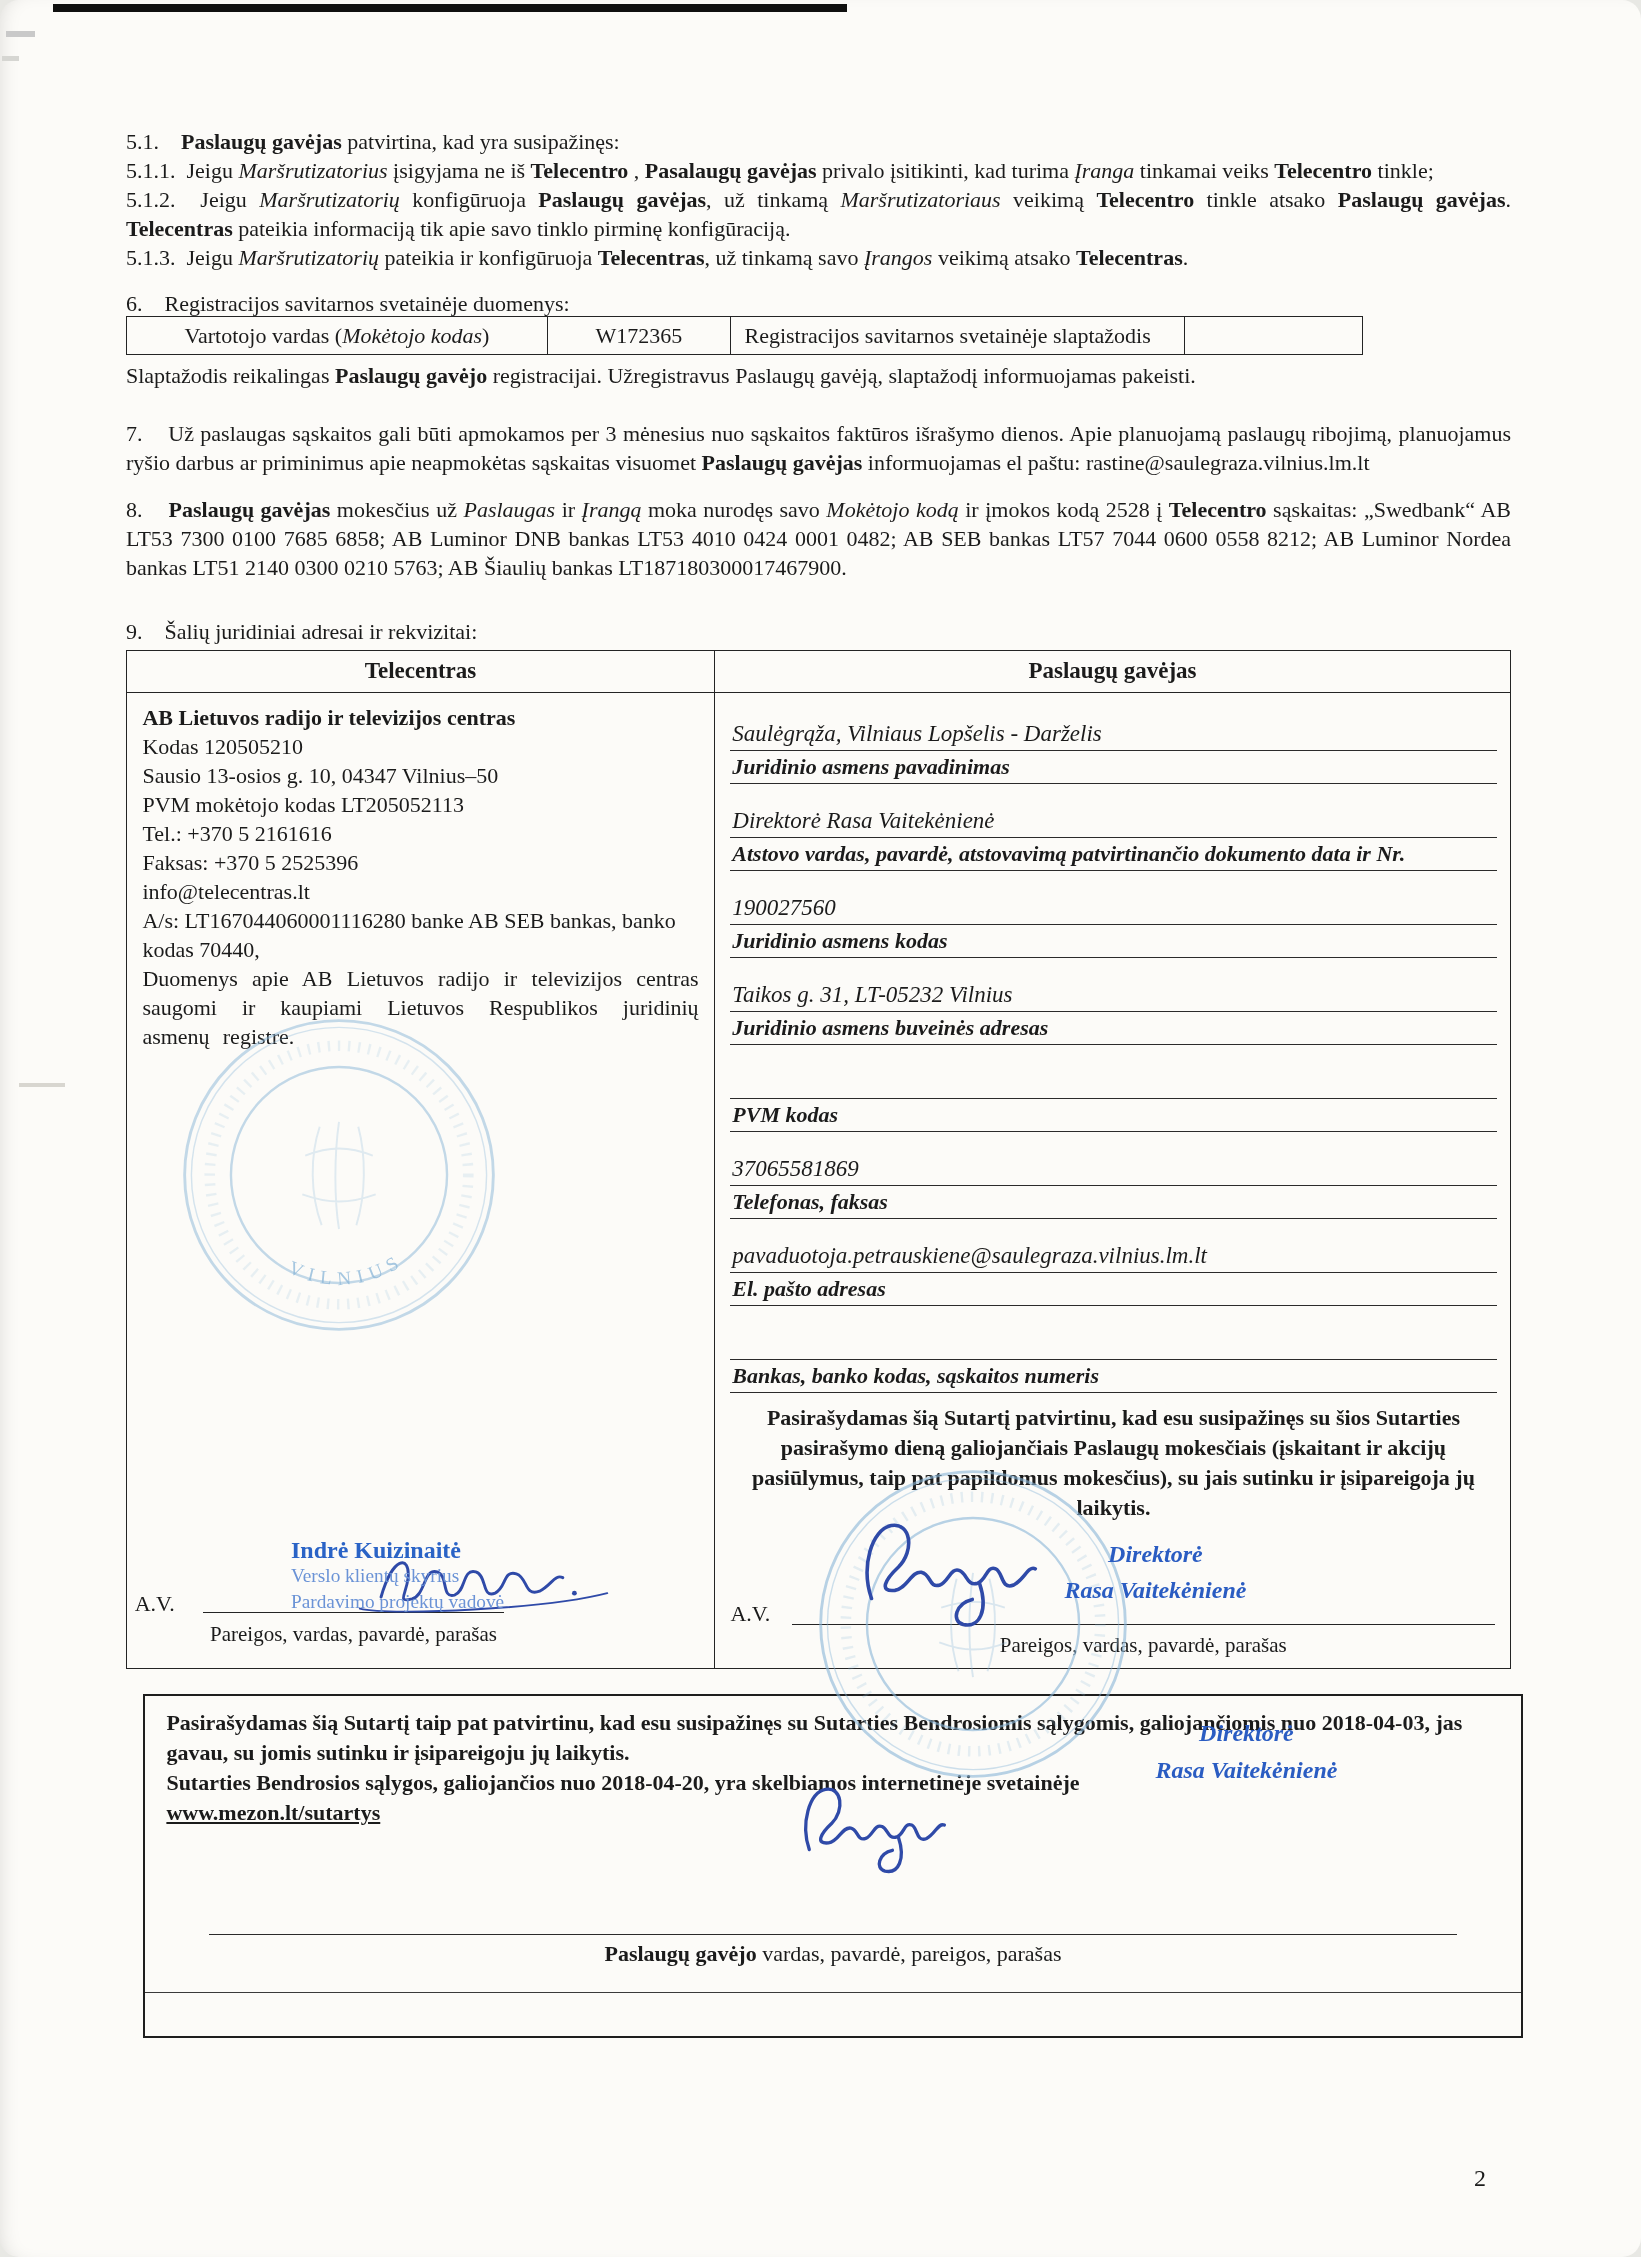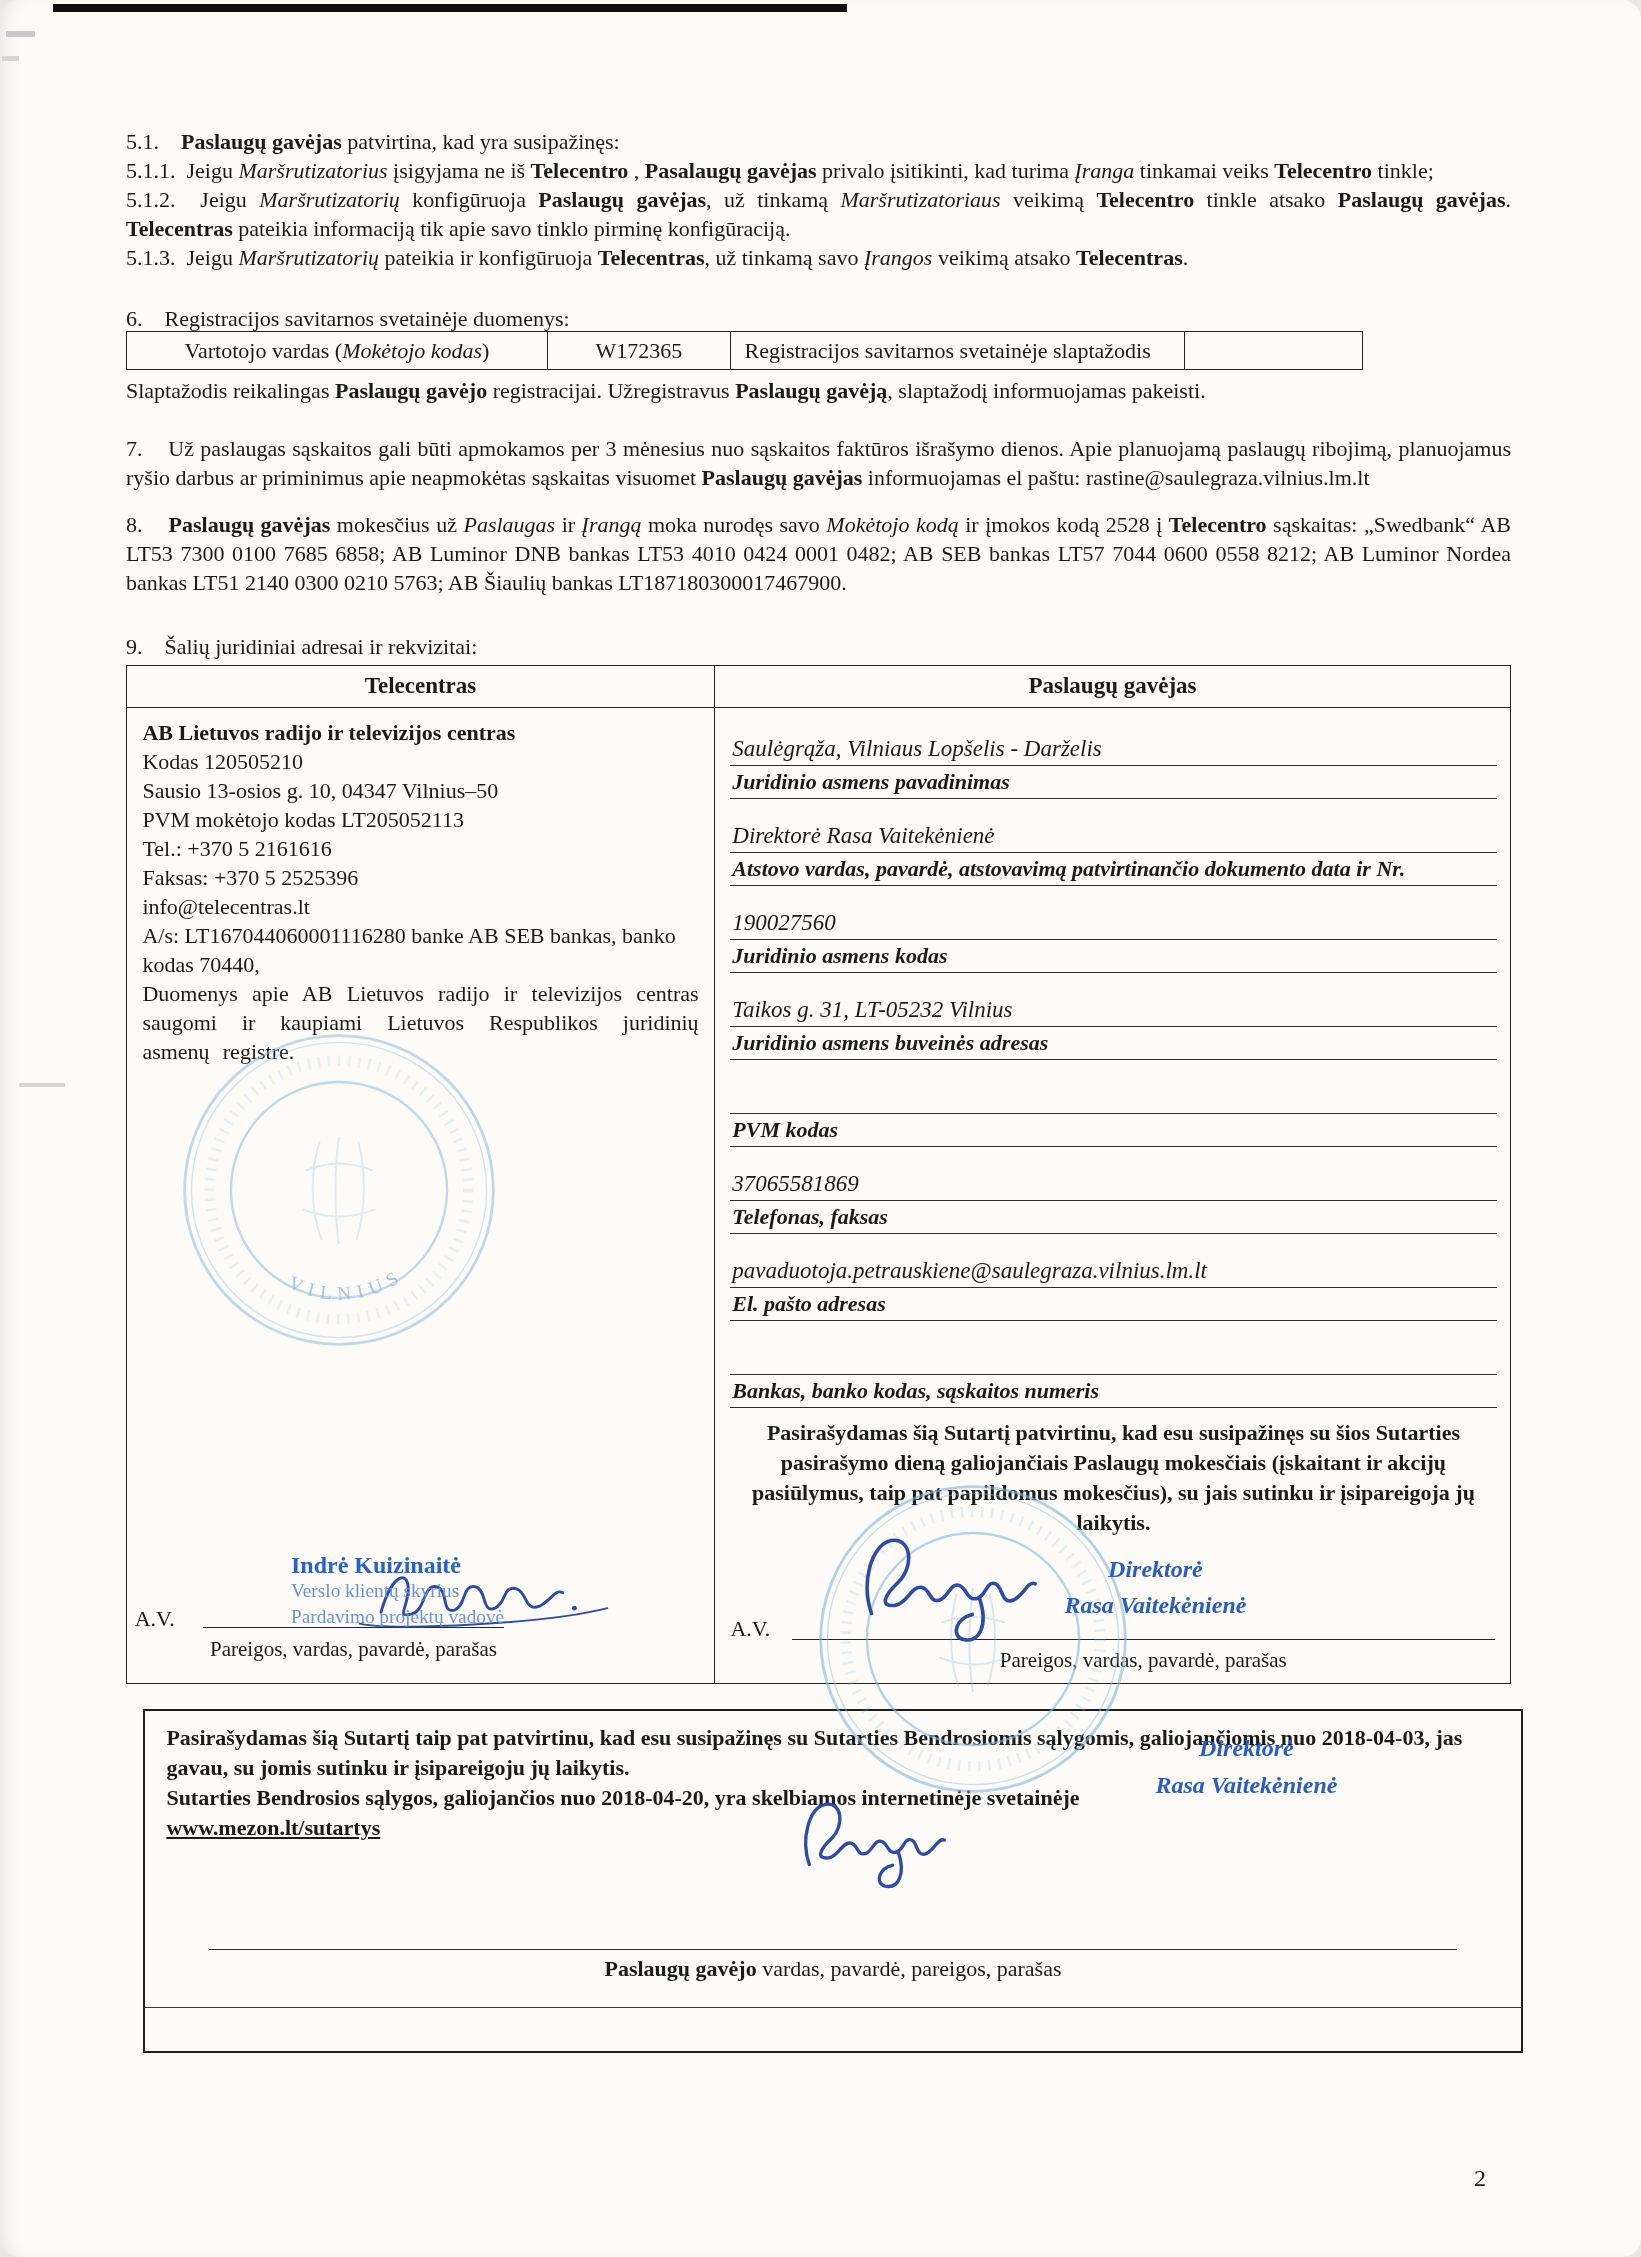--- a/index.html
+++ b/index.html
@@ -9,21 +9,21 @@
     overflow:hidden;box-shadow:inset 11.6px 0 21px -13.5px rgba(0,0,0,.15);border-radius:19px;}
   .artifact-topbar{position:absolute;left:53px;top:3.9px;width:794px;height:7.7px;background:#101010;}
   .artifact-tick{position:absolute;left:5.8px;top:31px;width:29px;height:5.8px;background:#c9c9c9;}
   .artifact-tick2{position:absolute;left:1.9px;top:56px;width:17.4px;height:4.8px;background:#d6d6d2;}
   .artifact-dash{position:absolute;left:19.3px;top:1083px;width:46px;height:3.9px;background:#d8d6d0;}
 
   .content{position:absolute;left:126px;top:127px;width:1385px;}
   p.body{line-height:29px;}
   .jp{text-align:justify;}
   .sec-heading{line-height:29px;}
-  #sec6-heading{margin-top:32px;}
+  #sec6-heading{margin-top:17px;}
   #sec9-heading{margin-top:35px;}
   .mt7{margin-top:29px;}
   .mt8{margin-top:18px;}
   .noteline{margin-top:5.8px;}
 
   .t6{display:flex;width:1237px;border:1.9px solid #242424;height:39px;margin-top:-1.9px;}
   .t6c{border-right:1.9px solid #242424;display:flex;align-items:center;height:100%;}
   .t6 .c1{width:421px;justify-content:center;}
   .t6 .c2{width:183px;justify-content:center;}
   .t6 .c3{width:454px;padding-left:13.5px;}
@@ -89,21 +89,21 @@
     <div class="t6">
       <div class="t6c c1">
           <span>Vartotojo vardas (</span>
           <span style="font-style: italic;">Mokėtojo kodas</span>
           <span>)</span>
         </div>
       <div class="t6c c2">W172365</div>
       <div class="t6c c3">Registracijos savitarnos svetainėje slaptažodis</div>
       <div class="t6c c4"></div>
     </div>
-    <p class="body jp noteline"><span>Slaptažodis reikalingas </span><span style="font-weight: bold;">Paslaugų gavėjo</span><span> registracijai. Užregistravus </span><span style="font-weight: bold;">Paslaugų gavėją</span><span>, slaptažodį informuojamas pakeisti.</span></p>
+    <p class="body jp noteline"><span>Slaptažodis reikalingas </span><span style="font-weight: bold;">Paslaugų gavėjo</span><span> registracijai. Užregistravus </span><span style="font-weight: normal;">Paslaugų gavėją</span><span>, slaptažodį informuojamas pakeisti.</span></p>
 
     <p class="body jp mt7"><span>7.&nbsp;&nbsp;&nbsp;&nbsp;Už paslaugas sąskaitos gali būti apmokamos per 3 mėnesius nuo sąskaitos faktūros išrašymo dienos. Apie planuojamą paslaugų ribojimą, planuojamus ryšio darbus ar priminimus apie neapmokėtas sąskaitas visuomet </span><span style="font-weight: bold;">Paslaugų gavėjas</span><span> informuojamas el paštu: rastine@saulegraza.vilnius.lm.lt</span></p>
     <p class="body jp mt8"><span>8.&nbsp;&nbsp;&nbsp;&nbsp;</span><span style="font-weight: bold;">Paslaugų gavėjas</span><span> mokesčius už </span><span style="font-style: italic;">Paslaugas</span><span> ir </span><span style="font-style: italic;">Įrangą</span><span> moka nurodęs savo </span><span style="font-style: italic;">Mokėtojo kodą</span><span> ir įmokos kodą 2528 į </span><span style="font-weight: bold;">Telecentro</span><span> sąskaitas: „Swedbank“ AB LT53 7300 0100 7685 6858; AB Luminor DNB bankas LT53 4010 0424 0001 0482; AB SEB bankas LT57 7044 0600 0558 8212; AB Luminor Nordea bankas LT51 2140 0300 0210 5763; AB Šiaulių bankas LT187180300017467900.</span></p>
 
     <div class="sec-heading" id="sec9-heading">9.&nbsp;&nbsp;&nbsp;&nbsp;Šalių juridiniai adresai ir rekvizitai:</div>
 
     <div class="t9">
       <div class="t9h t9hl">Telecentras</div>
       <div class="t9h">Paslaugų gavėjas</div>
 

